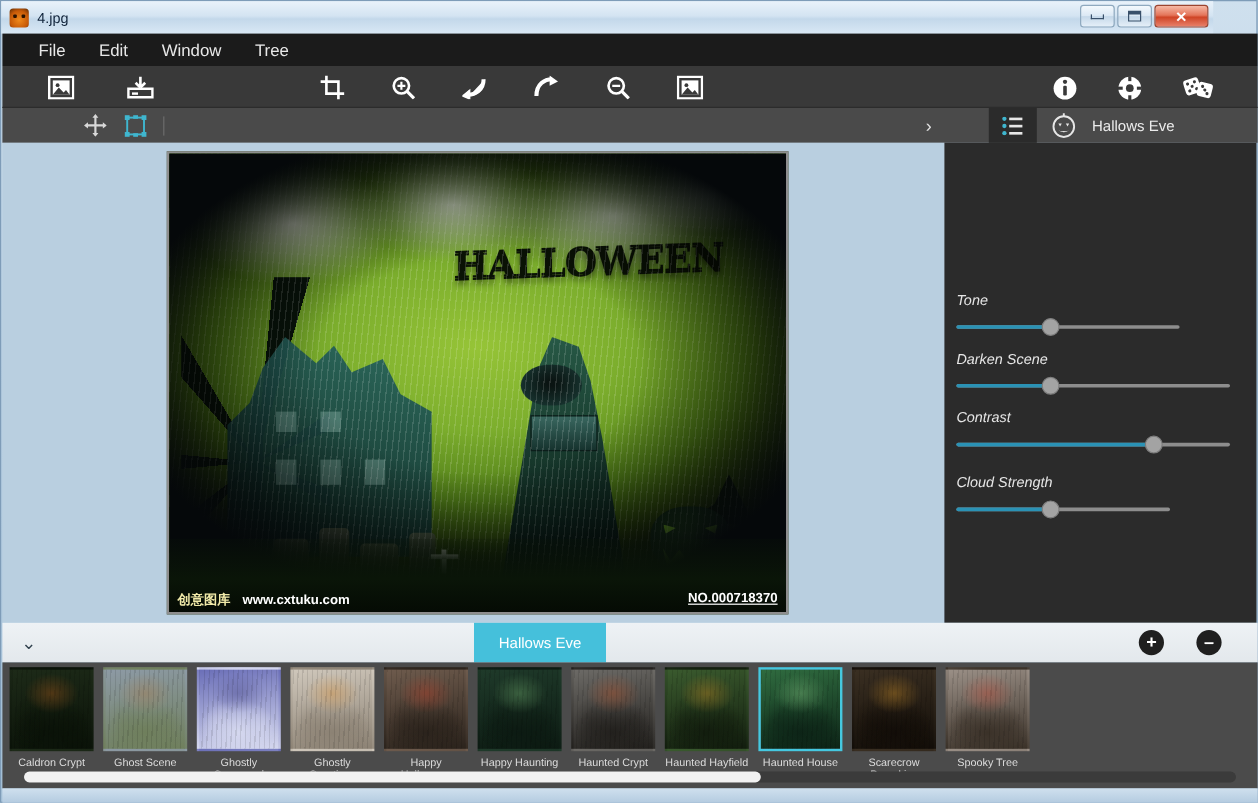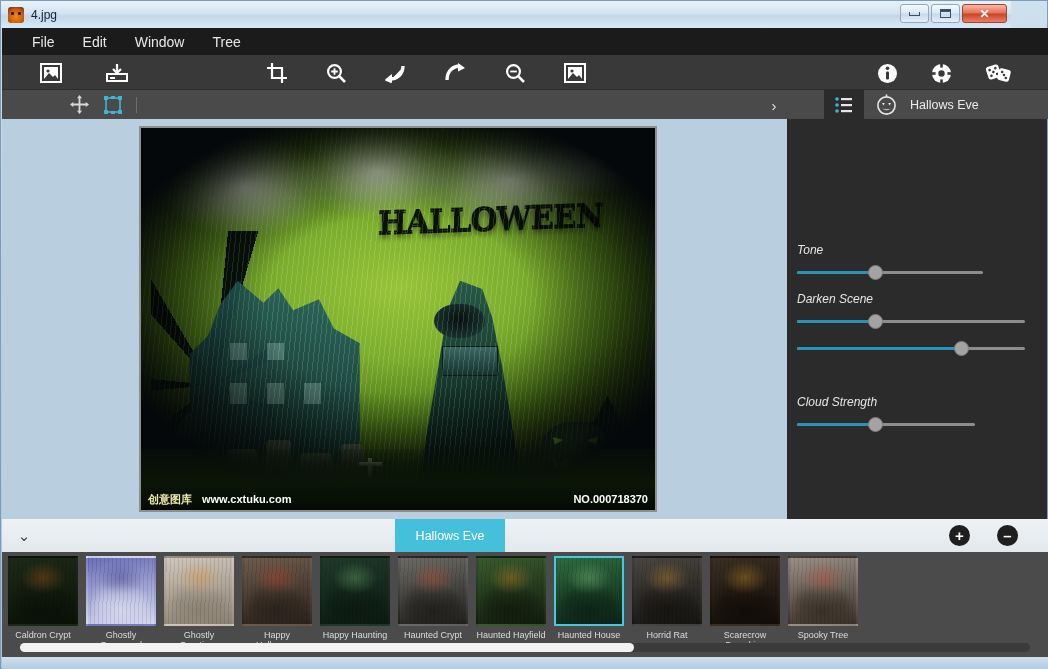--- a/index.html
+++ b/index.html
@@ -121,21 +121,21 @@
   .cross:before { content:""; position:absolute; left:40%; top:0; width:20%; height:100%;
     background:linear-gradient(180deg,#cfd6c8,#6d7a63); }
   .cross:after { content:""; position:absolute; left:0; top:22%; width:100%; height:16%;
     background:linear-gradient(180deg,#cfd6c8,#6d7a63); }
   .ph-ground { position:absolute; left:0; bottom:0; width:100%; height:16%;
     background:linear-gradient(180deg, rgba(10,22,8,.2) 0%, #0a1508 55%, #050b04 100%); }
   .ph-wm { position:absolute; left:0; bottom:2px; width:100%; height:18px;
     display:flex; align-items:center; justify-content:space-between; padding:0 7px; }
   .wm-cn { color:#f0e9a8; font-size:11px; font-weight:bold; font-family:Liberation Serif, serif; }
   .wm-url { color:#ffffff; font-size:11px; font-weight:bold; margin-left:10px; }
-  .wm-no { color:#ffffff; font-size:11px; font-weight:bold; }
+  .wm-no { color:#ffffff; font-size:11px; font-weight:bold;text-decoration:underline; }
 
   
   .rpanel { position:absolute; left:786px; top:118px; width:260px; height:400px;
     background:#2b2b2b; }
   .ctrl { position:absolute; left:0; width:260px; }
   .ctrl-label { color:#e6e6e6; font-size:12px; margin-left:10px; margin-bottom:8px;font-style:italic; }
   .slider { position:relative; height:14px; margin-left:10px; }
   .track { position:absolute; top:6px; left:0; height:3px; background:#8d8d8d; border-radius:2px; }
   .track-fill { position:absolute; top:6px; left:0; height:3px; background:#2a92b5; border-radius:2px; }
   .knob { position:absolute; top:0; width:15px; height:15px; border-radius:50%;
@@ -397,20 +397,21 @@
     <div class="ctrl" style="top:173px">
       <div class="ctrl-label">Darken Scene</div>
       <div class="slider" style="width:228px">
         <span class="track" style="width:228px"></span>
         <span class="track-fill" style="width:78px"></span>
         <span class="knob" style="left:71px"></span>
       </div>
     </div>
 
     <div class="ctrl" style="top:222px">
+      <div class="ctrl-label">Contrast</div>
       <div class="slider" style="width:228px">
         <span class="track" style="width:228px"></span>
         <span class="track-fill" style="width:164px"></span>
         <span class="knob" style="left:157px"></span>
       </div>
     </div>
 
     <div class="ctrl" style="top:276px">
       <div class="ctrl-label">Cloud Strength</div>
       <div class="slider" style="width:178px">
@@ -431,20 +432,26 @@
 
   <div class="strip">
     <div class="thumbs" id="thumbs">
         <div class="thumb">
           <div class="thumb-img" style="background: radial-gradient(55% 40% at 50% 30%, rgba(196, 97, 26, 0.333) 0%, transparent 62%), radial-gradient(70% 60% at 50% 80%, rgb(10, 18, 8) 0%, transparent 70%), linear-gradient(170deg, rgb(29, 42, 24) 0%, rgb(10, 18, 8) 100%);">
             <span style="position: absolute; inset: 0px; opacity: 0.4; background: repeating-linear-gradient(92deg, rgba(0, 0, 0, 0.25) 0px, rgba(0, 0, 0, 0.25) 1px, rgba(255, 255, 255, 0) 1px, rgba(255, 255, 255, 0) 4px), radial-gradient(30% 50% at 22% 70%, rgb(10, 18, 8) 0%, transparent 70%), radial-gradient(26% 44% at 78% 74%, rgb(10, 18, 8) 0%, transparent 70%);"></span>
           </div>
           <div class="thumb-lbl">Caldron Crypt</div>
         </div>
         <div class="thumb">
+          <div class="thumb-img" style="background: radial-gradient(55% 40% at 50% 30%, rgba(178, 116, 60, 0.333) 0%, transparent 62%), radial-gradient(70% 60% at 50% 80%, rgb(111, 127, 92) 0%, transparent 70%), linear-gradient(170deg, rgb(141, 154, 165) 0%, rgb(111, 127, 92) 100%);">
+            <span style="position: absolute; inset: 0px; opacity: 0.4; background: repeating-linear-gradient(92deg, rgba(0, 0, 0, 0.25) 0px, rgba(0, 0, 0, 0.25) 1px, rgba(255, 255, 255, 0) 1px, rgba(255, 255, 255, 0) 4px), radial-gradient(30% 50% at 22% 70%, rgb(111, 127, 92) 0%, transparent 70%), radial-gradient(26% 44% at 78% 74%, rgb(111, 127, 92) 0%, transparent 70%);"></span>
+          </div>
+          <div class="thumb-lbl">Ghost Scene</div>
+        </div>
+        <div class="thumb">
           <div class="thumb-img" style="background: radial-gradient(55% 40% at 50% 30%, rgba(57, 57, 122, 0.333) 0%, transparent 62%), radial-gradient(70% 60% at 50% 80%, rgb(213, 216, 239) 0%, transparent 70%), linear-gradient(170deg, rgb(107, 111, 184) 0%, rgb(213, 216, 239) 100%);">
             <span style="position: absolute; inset: 0px; opacity: 0.4; background: repeating-linear-gradient(92deg, rgba(0, 0, 0, 0.25) 0px, rgba(0, 0, 0, 0.25) 1px, rgba(255, 255, 255, 0) 1px, rgba(255, 255, 255, 0) 4px), radial-gradient(30% 50% at 22% 70%, rgb(213, 216, 239) 0%, transparent 70%), radial-gradient(26% 44% at 78% 74%, rgb(213, 216, 239) 0%, transparent 70%);"></span>
           </div>
           <div class="thumb-lbl">Ghostly
 Graveyard</div>
         </div>
         <div class="thumb">
           <div class="thumb-img" style="background: radial-gradient(55% 40% at 50% 30%, rgba(224, 138, 34, 0.333) 0%, transparent 62%), radial-gradient(70% 60% at 50% 80%, rgb(140, 130, 116) 0%, transparent 70%), linear-gradient(170deg, rgb(207, 199, 187) 0%, rgb(140, 130, 116) 100%);">
             <span style="position: absolute; inset: 0px; opacity: 0.4; background: repeating-linear-gradient(92deg, rgba(0, 0, 0, 0.25) 0px, rgba(0, 0, 0, 0.25) 1px, rgba(255, 255, 255, 0) 1px, rgba(255, 255, 255, 0) 4px), radial-gradient(30% 50% at 22% 70%, rgb(140, 130, 116) 0%, transparent 70%), radial-gradient(26% 44% at 78% 74%, rgb(140, 130, 116) 0%, transparent 70%);"></span>
           </div>
@@ -475,26 +482,20 @@
           </div>
           <div class="thumb-lbl">Haunted Hayfield</div>
         </div>
         <div class="thumb sel">
           <div class="thumb-img" style="background: radial-gradient(55% 40% at 50% 30%, rgba(143, 208, 138, 0.333) 0%, transparent 62%), radial-gradient(70% 60% at 50% 80%, rgb(13, 36, 23) 0%, transparent 70%), linear-gradient(170deg, rgb(47, 107, 63) 0%, rgb(13, 36, 23) 100%);">
             <span style="position: absolute; inset: 0px; opacity: 0.4; background: repeating-linear-gradient(92deg, rgba(0, 0, 0, 0.25) 0px, rgba(0, 0, 0, 0.25) 1px, rgba(255, 255, 255, 0) 1px, rgba(255, 255, 255, 0) 4px), radial-gradient(30% 50% at 22% 70%, rgb(13, 36, 23) 0%, transparent 70%), radial-gradient(26% 44% at 78% 74%, rgb(13, 36, 23) 0%, transparent 70%);"></span>
           </div>
           <div class="thumb-lbl">Haunted House</div>
         </div>
         <div class="thumb">
-          <div class="thumb-img" style="background: radial-gradient(55% 40% at 50% 30%, rgba(224, 150, 42, 0.333) 0%, transparent 62%), radial-gradient(70% 60% at 50% 80%, rgb(23, 21, 18) 0%, transparent 70%), linear-gradient(170deg, rgb(74, 70, 65) 0%, rgb(23, 21, 18) 100%);">
-            <span style="position: absolute; inset: 0px; opacity: 0.4; background: repeating-linear-gradient(92deg, rgba(0, 0, 0, 0.25) 0px, rgba(0, 0, 0, 0.25) 1px, rgba(255, 255, 255, 0) 1px, rgba(255, 255, 255, 0) 4px), radial-gradient(30% 50% at 22% 70%, rgb(23, 21, 18) 0%, transparent 70%), radial-gradient(26% 44% at 78% 74%, rgb(23, 21, 18) 0%, transparent 70%);"></span>
-          </div>
-          <div class="thumb-lbl">Horrid Rat</div>
-        </div>
-        <div class="thumb">
           <div class="thumb-img" style="background: radial-gradient(55% 40% at 50% 30%, rgba(232, 160, 39, 0.333) 0%, transparent 62%), radial-gradient(70% 60% at 50% 80%, rgb(18, 13, 8) 0%, transparent 70%), linear-gradient(170deg, rgb(58, 47, 34) 0%, rgb(18, 13, 8) 100%);">
             <span style="position: absolute; inset: 0px; opacity: 0.4; background: repeating-linear-gradient(92deg, rgba(0, 0, 0, 0.25) 0px, rgba(0, 0, 0, 0.25) 1px, rgba(255, 255, 255, 0) 1px, rgba(255, 255, 255, 0) 4px), radial-gradient(30% 50% at 22% 70%, rgb(18, 13, 8) 0%, transparent 70%), radial-gradient(26% 44% at 78% 74%, rgb(18, 13, 8) 0%, transparent 70%);"></span>
           </div>
           <div class="thumb-lbl">Scarecrow
 Pumpkins</div>
         </div>
         <div class="thumb">
           <div class="thumb-img" style="background: radial-gradient(55% 40% at 50% 30%, rgba(212, 64, 42, 0.333) 0%, transparent 62%), radial-gradient(70% 60% at 50% 80%, rgb(58, 49, 40) 0%, transparent 70%), linear-gradient(170deg, rgb(154, 143, 134) 0%, rgb(58, 49, 40) 100%);">
             <span style="position: absolute; inset: 0px; opacity: 0.4; background: repeating-linear-gradient(92deg, rgba(0, 0, 0, 0.25) 0px, rgba(0, 0, 0, 0.25) 1px, rgba(255, 255, 255, 0) 1px, rgba(255, 255, 255, 0) 4px), radial-gradient(30% 50% at 22% 70%, rgb(58, 49, 40) 0%, transparent 70%), radial-gradient(26% 44% at 78% 74%, rgb(58, 49, 40) 0%, transparent 70%);"></span>
           </div>

